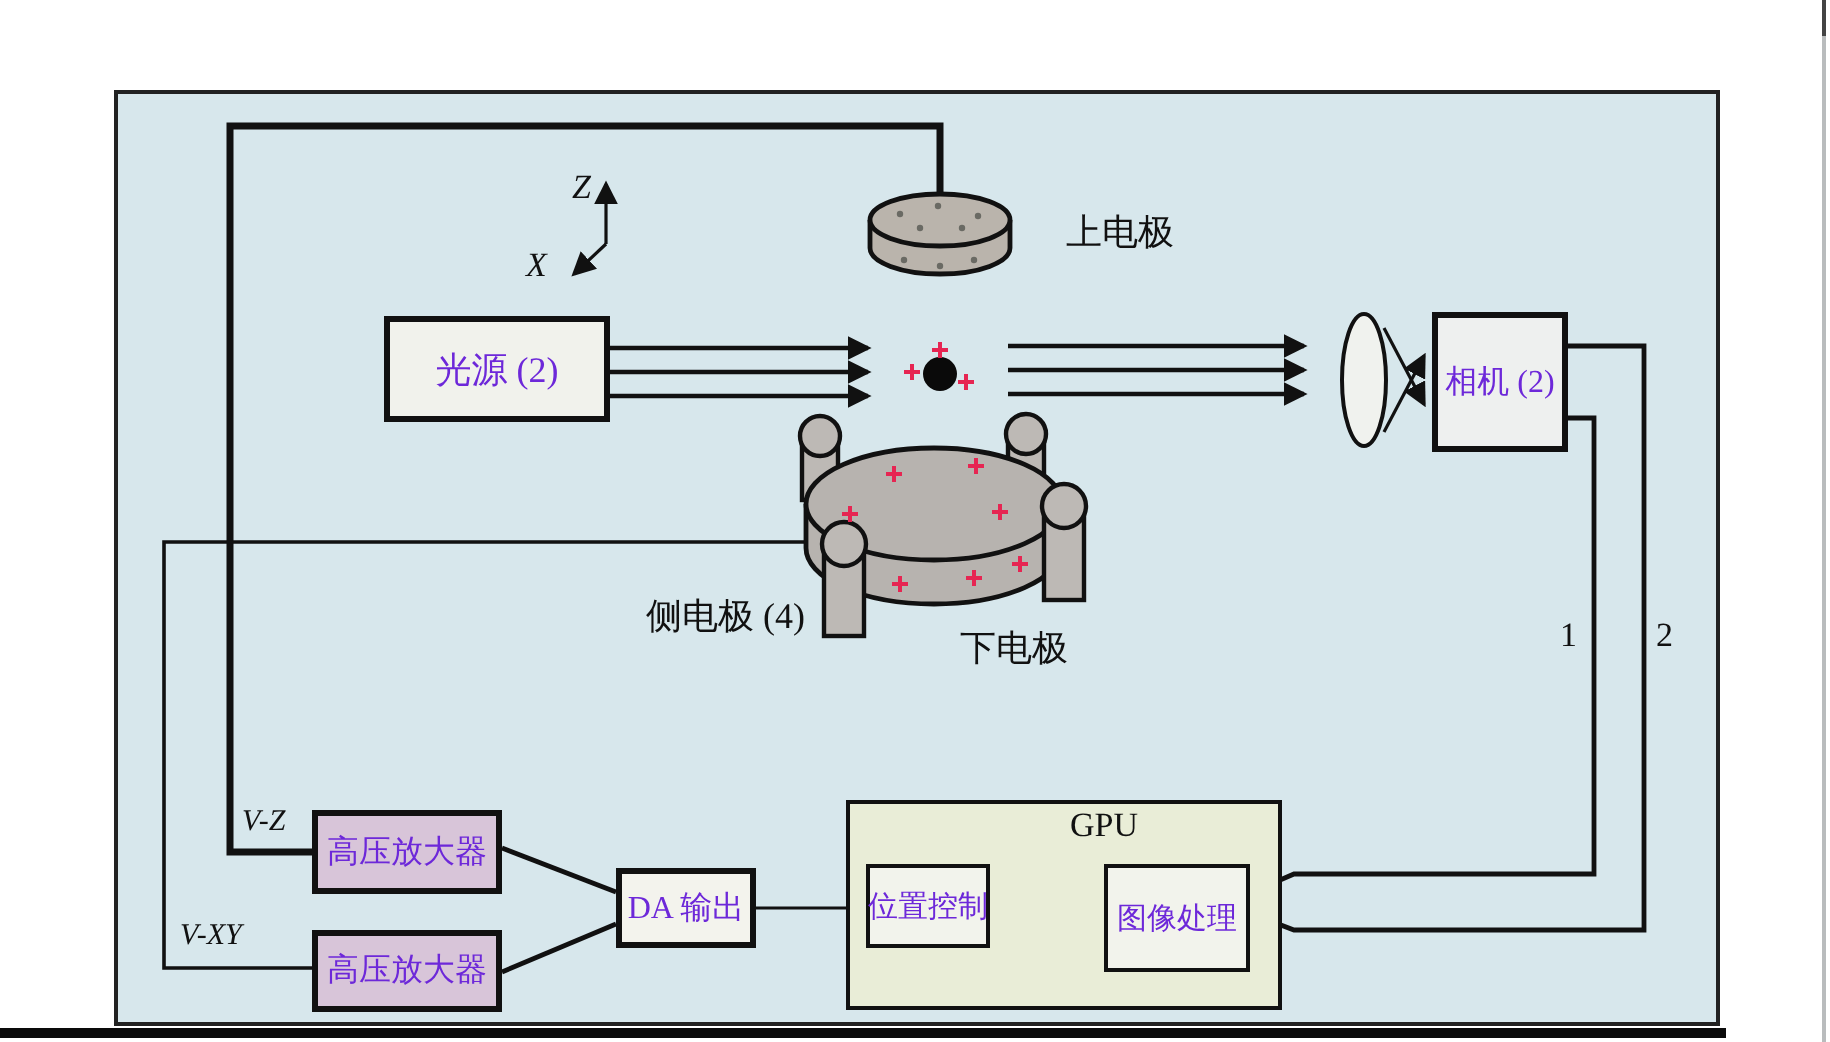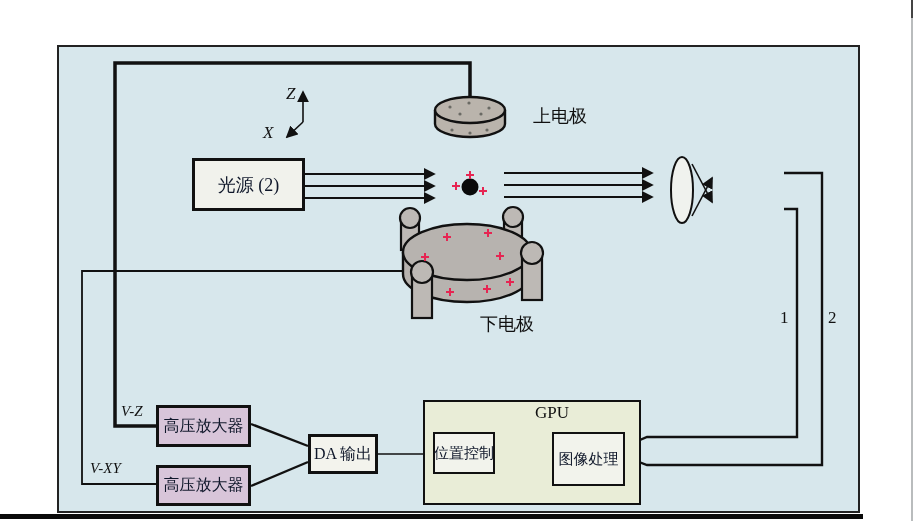--- a/index.html
+++ b/index.html
@@ -3,21 +3,21 @@
 <meta charset="utf-8">
 <style>
   html,body{margin:0;padding:0;background:#ffffff;}
   #stage{position:relative;width:915px;height:521px;background:#ffffff;overflow:hidden;
          font-family:"Liberation Serif",serif;color:#111;}
   #panel{position:absolute;left:57px;top:45px;width:803px;height:468px;
          background:#d7e7ec;border:2px solid #222;box-sizing:border-box;}
   svg.canvas{position:absolute;left:0;top:0;width:915px;height:521px;}
   .box{position:absolute;box-sizing:border-box;border:3px solid #111;
        display:flex;align-items:center;justify-content:center;
-       font-family:"Liberation Serif",serif;color:#0f172a;white-space:nowrap;}
+       font-family:"Liberation Serif",serif;color:#6d28d9;white-space:nowrap;}
   .lbl{position:absolute;font-family:"Liberation Serif",serif;color:#111;white-space:nowrap;}
   .ital{font-style:italic;}
   #bottom-rule{position:absolute;left:0;top:514px;width:863px;height:5px;background:#0a0a0a;}
   #edge-line{position:absolute;left:911px;top:0;width:2px;height:521px;background:#b9bcbd;}
   #edge-line-dark{position:absolute;left:911px;top:0;width:2px;height:18px;background:#444;}
   .gpu-title{position:absolute;left:423px;top:403px;width:258px;text-align:center;
              font-size:17px;font-family:"Liberation Serif",serif;}
 </style>
 </head>
 <body>
@@ -128,20 +128,23 @@
         <path d="M483,289 H491 M487,285 V293"></path>
         <path d="M506,282 H514 M510,278 V286"></path>
       </g>
     </g>
   </svg>
 
   <div class="box" style="left:192px;top:158px;width:113px;height:53px;background:#f1f2ec;font-size:18px;">
     <span>光源 (2)</span>
   </div>
 
+  <div class="box" style="left:716px;top:156px;width:68px;height:70px;background:#eef0ef;font-size:16px;">
+    <span>相机 (2)</span>
+  </div>
 
   <div class="box" style="left:156px;top:405px;width:95px;height:42px;background:#d8c5d9;font-size:16px;">
     <span>高压放大器</span>
   </div>
 
   <div class="box" style="left:156px;top:465px;width:95px;height:41px;background:#d8c5d9;font-size:16px;">
     <span>高压放大器</span>
   </div>
 
   <div class="box" style="left:308px;top:434px;width:70px;height:40px;background:#f3f3ed;font-size:16px;">
@@ -153,20 +156,21 @@
 
   <div class="box" style="left:433px;top:432px;width:62px;height:42px;background:#f2f3ec;border-width:2px;font-size:15px;">
     <span>位置控制</span>
   </div>
 
   <div class="box" style="left:552px;top:432px;width:73px;height:54px;background:#f2f3ec;border-width:2px;font-size:15px;">
     <span>图像处理</span>
   </div>
 
   <div class="lbl" style="left:533px;top:104px;font-size:18px;">上电极</div>
+  <div class="lbl" style="left:323px;top:296px;font-size:18px;">侧电极 (4)</div>
   <div class="lbl" style="left:480px;top:312px;font-size:18px;">下电极</div>
 
   <div class="lbl ital" style="left:286px;top:84px;font-size:17px;">Z</div>
   <div class="lbl ital" style="left:263px;top:123px;font-size:17px;">X</div>
 
   <div class="lbl ital" style="left:121px;top:403px;font-size:15px;">V-Z</div>
   <div class="lbl ital" style="left:90px;top:460px;font-size:15px;">V-XY</div>
 
   <div class="lbl" style="left:780px;top:308px;font-size:17px;">1</div>
   <div class="lbl" style="left:828px;top:308px;font-size:17px;">2</div>

